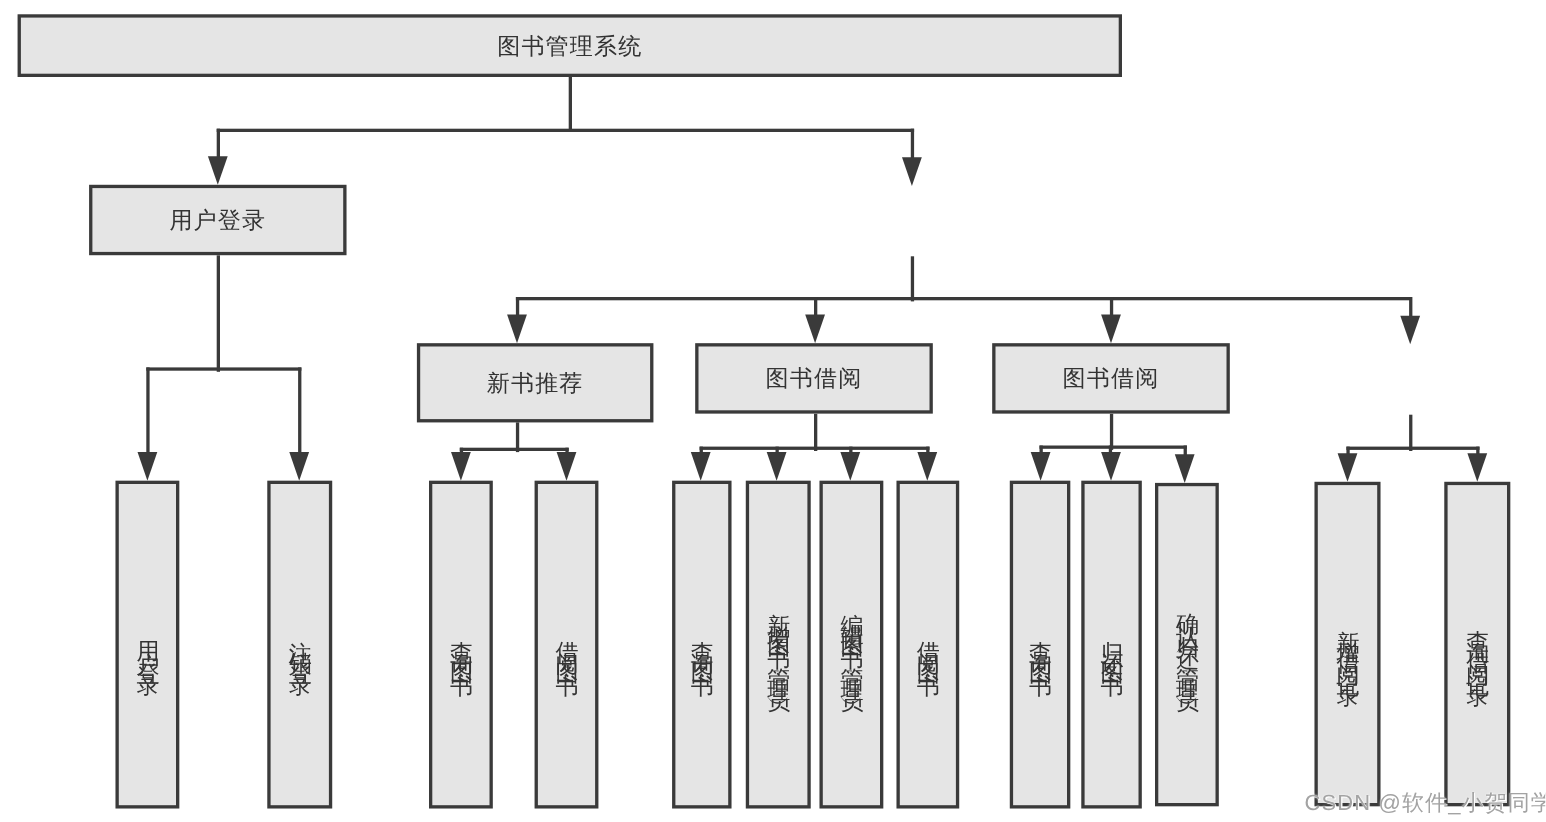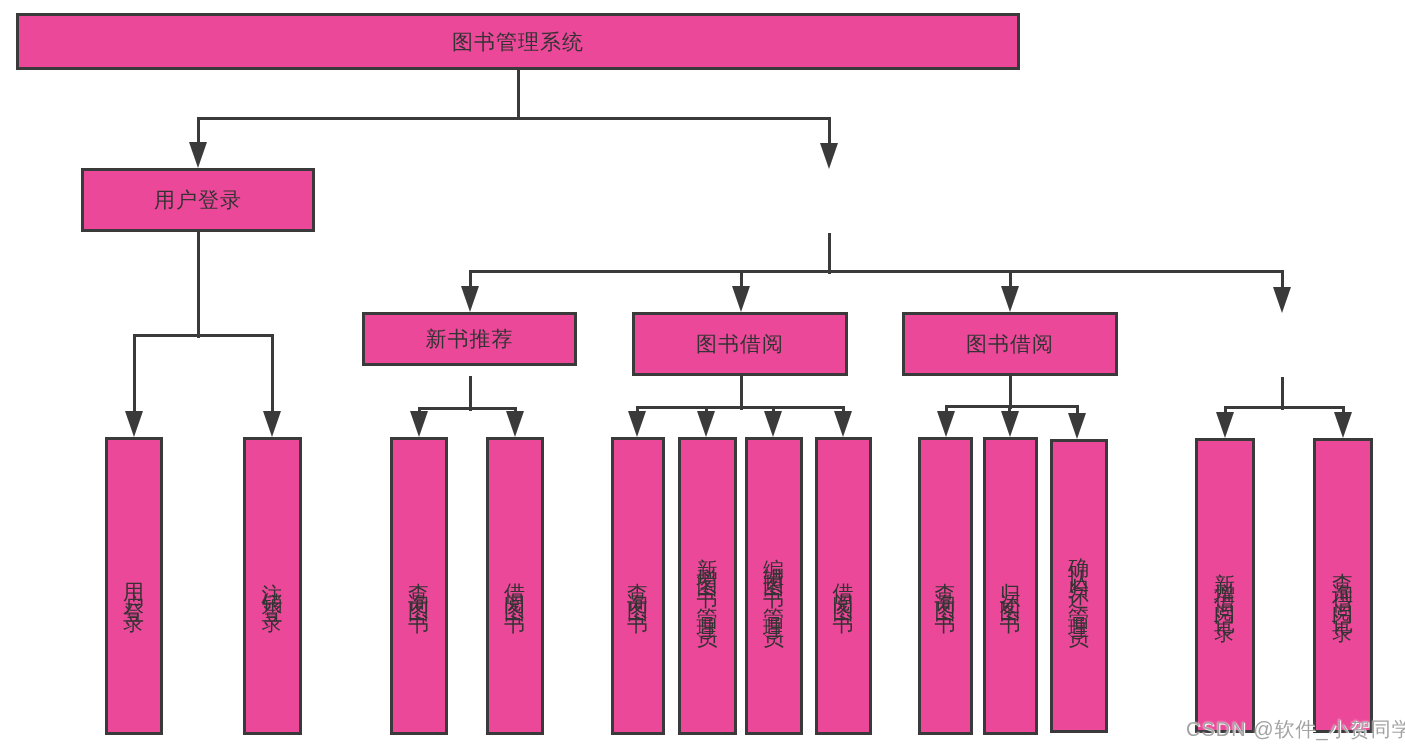--- a/index.html
+++ b/index.html
@@ -4,21 +4,21 @@
 <style>
   html,body { margin:0; padding:0; background:#ffffff; }
   #stage {
     position:relative; width:1405px; height:747px;
     background:#ffffff; overflow:hidden;
     font-family:"Liberation Sans","DejaVu Sans",sans-serif;
     color:#333333;
   }
   .node {
     position:absolute; box-sizing:border-box;
-    border:3px solid #3a3a3a; background:#ec4899;
+    border:3px solid #3a3a3a; background:#e5e5e5;
     display:flex; align-items:center; justify-content:center;
   }
   .node .hlabel {
     font-size:21px; color:#333333; letter-spacing:1px; white-space:nowrap;
   }
   .node .vlabel {
     writing-mode:vertical-rl; text-orientation:mixed;
     font-size:21px; color:#333333; letter-spacing:10px; line-height:1;
     white-space:nowrap;
   }
@@ -101,21 +101,21 @@
   <div class="arrow" style="left:1334px;top:412px"></div>
 
   <div class="node" style="left:16px;top:13px;width:1004px;height:57px">
     <span class="hlabel">图书管理系统</span>
   </div>
 
   <div class="node" style="left:81px;top:168px;width:234px;height:64px">
     <span class="hlabel">用户登录</span>
   </div>
 
-  <div class="node" style="left:362px;top:312px;width:215px;height:54px">
+  <div class="node" style="left:379px;top:312px;width:215px;height:72px">
     <span class="hlabel">新书推荐</span>
   </div>
   <div class="node" style="left:632px;top:312px;width:216px;height:64px">
     <span class="hlabel">图书借阅</span>
   </div>
   <div class="node" style="left:902px;top:312px;width:216px;height:64px">
     <span class="hlabel">图书借阅</span>
   </div>
 
   <div class="node" style="left:105px;top:437px;width:58px;height:298px">

